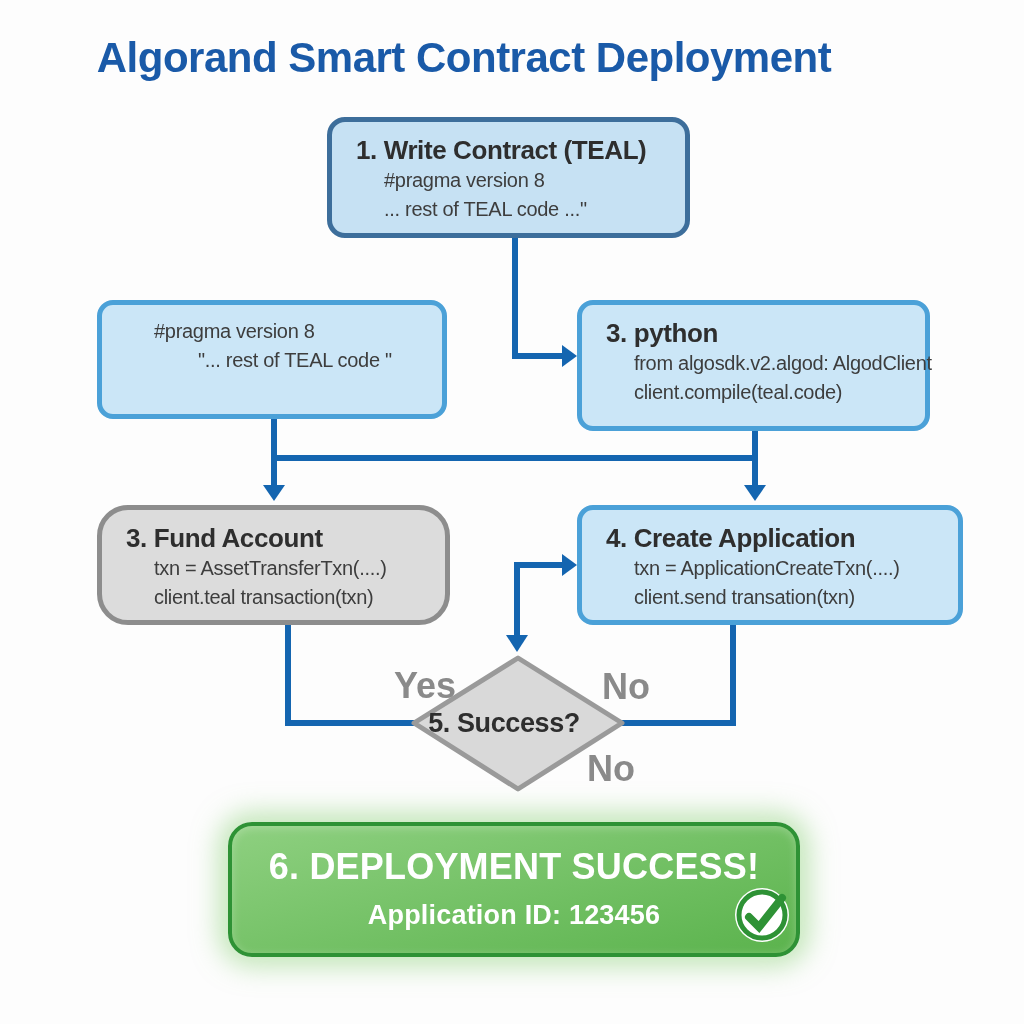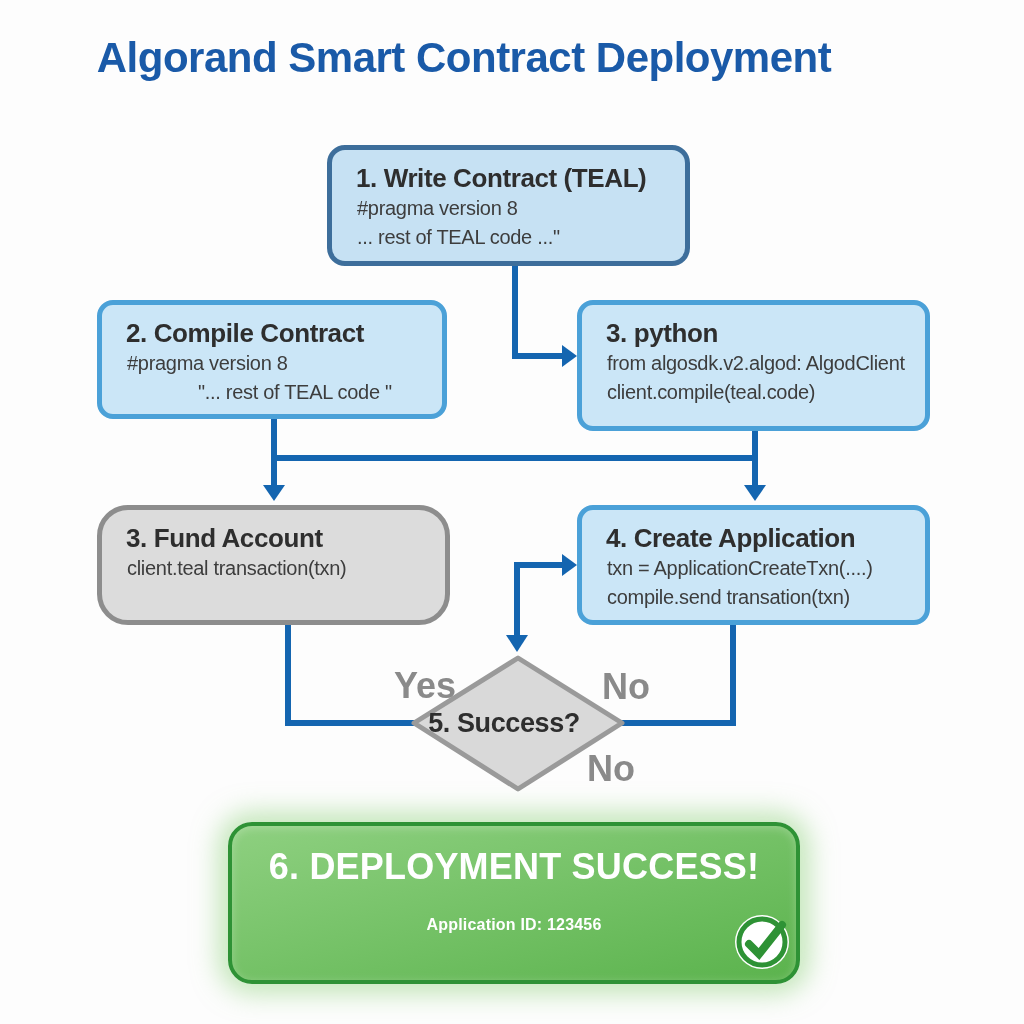--- a/index.html
+++ b/index.html
@@ -17,59 +17,59 @@
   .connector { stroke:var(--connector-blue,#1465b0); stroke-width:6; fill:none; }
   .arrowhead { fill:var(--connector-blue,#1465b0); stroke:none; }
   .diamond-shape { fill:var(--diamond-fill,#d9d9d9); stroke:var(--diamond-border,#9a9a9a); stroke-width:5; stroke-linejoin:round; }
 
   .node { position:absolute; z-index:2; box-sizing:border-box; border-radius:16px; padding-top:12px; }
   .node .heading {
     font-size:26px; font-weight:bold; color:var(--heading-text,#2e2e2e);
     padding-left:24px; letter-spacing:-0.4px; line-height:32px; white-space:nowrap;
   }
   .node .code {
-    font-size:20px; color:var(--code-text,#3d3d3d); padding-left:25px;
+    font-size:20px; color:var(--code-text,#3d3d3d); padding-left:52px;
     letter-spacing:-0.3px; line-height:29px; white-space:nowrap;
   }
   .node.blue  { background:var(--blue-node-fill,#cbe6f7); border:5px solid var(--blue-node-border,#4ba1d8); }
   .node.steel { background:var(--write-node-fill,#c6e1f3); border:5px solid var(--write-node-border,#3d6e9b); border-radius:18px; }
   .node.gray  { background:var(--gray-node-fill,#dcdcdc);  border:5px solid var(--gray-node-border,#8d8d8d); }
 
-  .node-write   { left:327px; top:117px; width:363px; height:121px;margin-top:28px; }
+  .node-write   { left:327px; top:117px; width:363px; height:121px; }
   .node-compile { left:97px;  top:300px; width:350px; height:119px; }
   .node-python  { left:577px; top:300px; width:353px; height:131px; }
   .node-fund    { left:97px;  top:505px; width:353px; height:120px;border-radius:31px; }
-  .node-create  { left:577px; top:505px; width:353px; height:120px; }
+  .node-create  { left:577px; top:505px; width:386px; height:120px; }
 
   .diamond-label {
     position:absolute; z-index:2; left:504px; top:723px;
     transform:translate(-50%,-50%); font-size:27px; font-weight:bold;
     color:var(--heading-text,#2e2e2e); letter-spacing:-0.4px; white-space:nowrap;
   }
   .edge-label {
     position:absolute; z-index:2; transform:translate(-50%,-50%);
     font-size:36px; font-weight:bold; color:var(--label-gray,#8a8a8a); white-space:nowrap;
   }
   .edge-label.yes       { left:425px; top:686px; }
   .edge-label.no-right  { left:626px; top:687px; }
   .edge-label.no-bottom { left:611px; top:769px; }
 
   .success-box {
-    position:absolute; z-index:2; left:228px; top:822px; width:572px; height:162px;
+    position:absolute; z-index:2; left:228px; top:822px; width:572px; height:135px;
     box-sizing:border-box; border-radius:24px;
     border:4px solid var(--success-border,#2e9235);
     background:linear-gradient(165deg, var(--success-fill-top,#8ed080), var(--success-fill-bottom,#5bb34d));
     box-shadow:0 0 26px 10px rgba(140,210,120,0.50), inset 0 2px 10px rgba(255,255,255,0.25);
     text-align:center; padding-top:20px;
   }
   .success-box .success-heading {
     color:#ffffff; font-size:36px; font-weight:bold; letter-spacing:0.2px; line-height:42px;
   }
   .success-box .success-subtitle {
-    color:#ffffff; font-size:16px; font-weight:bold; margin-top:28px; letter-spacing:0.2px;
+    color:#ffffff; font-size:27px; font-weight:bold; margin-top:12px; letter-spacing:0.2px;
   }
   .check-icon { position:absolute; right:4px; bottom:8px; width:60px; height:60px; }
 </style>
 </head>
 <body>
 
 <div class="canvas">
 
   <div class="page-title">Algorand Smart Contract Deployment</div>
 
@@ -95,40 +95,40 @@
     <polygon class="diamond-shape" points="518,658 622,723 518,789 414,723"></polygon>
   </svg>
 
   <div class="node steel node-write">
     <div class="heading">1. Write Contract (TEAL)</div>
     <div class="code">#pragma version 8</div>
     <div class="code">... rest of TEAL code ..."</div>
   </div>
 
   <div class="node blue node-compile">
-    <div class="heading">2. Compile Contract</div>
     <div class="code">#pragma version 8</div>
     <div class="code" style="padding-left:96px;">"... rest of TEAL code  "</div>
   </div>
 
   <div class="node blue node-python">
     <div class="heading">3. python</div>
     <div class="code">from algosdk.v2.algod: AlgodClient</div>
     <div class="code">client.compile(teal.code)</div>
   </div>
 
   <div class="node gray node-fund">
     <div class="heading">3. Fund Account</div>
+    <div class="code">txn = AssetTransferTxn(....)</div>
     <div class="code">client.teal transaction(txn)</div>
   </div>
 
   <div class="node blue node-create">
     <div class="heading">4. Create Application</div>
     <div class="code">txn = ApplicationCreateTxn(....)</div>
-    <div class="code">compile.send transation(txn)</div>
+    <div class="code">client.send transation(txn)</div>
   </div>
 
   <div class="diamond-label">5. Success?</div>
 
   <div class="edge-label yes">Yes</div>
   <div class="edge-label no-right">No</div>
   <div class="edge-label no-bottom">No</div>
 
   <div class="success-box">
     <div class="success-heading">6. DEPLOYMENT SUCCESS!</div>

